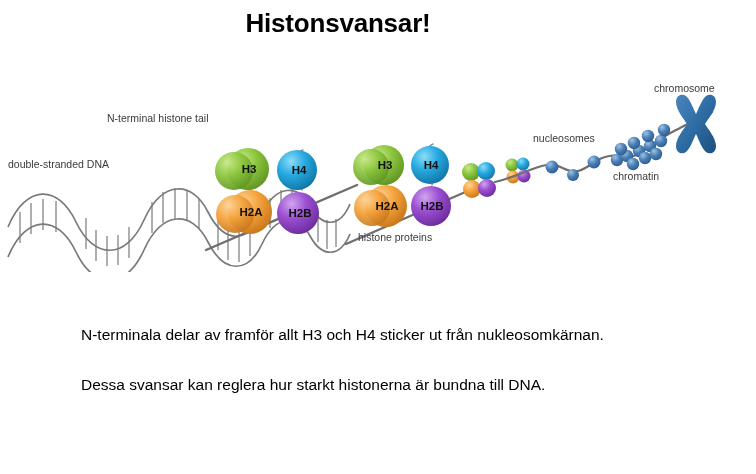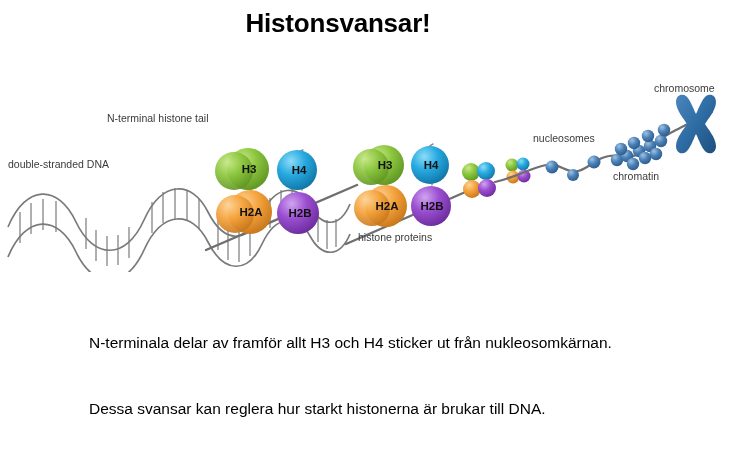--- a/index.html
+++ b/index.html
@@ -47,21 +47,21 @@
   .body-text {
     position: absolute;
     left: 77px;
     top: 320px;
     width: 620px;
     font-size: 15.5px;
     line-height: 21px;
     color: #000000;
   }
   .para {
-    margin: 12px;
+    margin: 4px;
   }
   .para-gap {
     height: 21px;
   }
   .diagram-label {
     font-family: "Liberation Sans", sans-serif;
     font-size: 10.5px;
     fill: #3a3a3a;
   }
   .sphere-label {
@@ -244,16 +244,16 @@
       <text class="diagram-label" x="358" y="169">histone proteins</text>
       <text class="diagram-label" x="533" y="70">nucleosomes</text>
       <text class="diagram-label" x="613" y="108">chromatin</text>
       <text class="diagram-label" x="654" y="20">chromosome</text>
     </svg>
   </div>
 
   <div class="body-text">
     <p class="para">N-terminala delar av framför allt H3 och H4 sticker ut från nukleosomkärnan.</p>
     <div class="para-gap"></div>
-    <p class="para">Dessa svansar kan reglera hur starkt histonerna är brukar till DNA.</p>
+    <p class="para">Dessa svansar kan reglera hur starkt histonerna är bundna till DNA.</p>
   </div>
 
 </div>
 
 </body></html>

